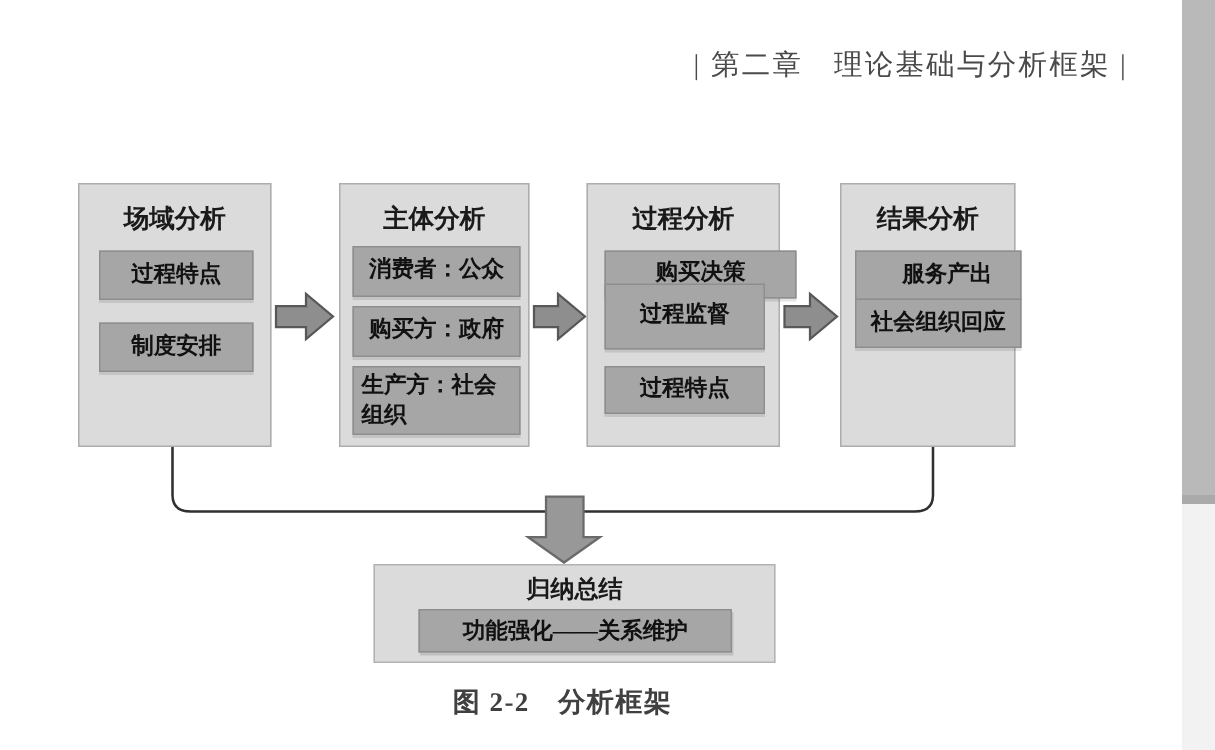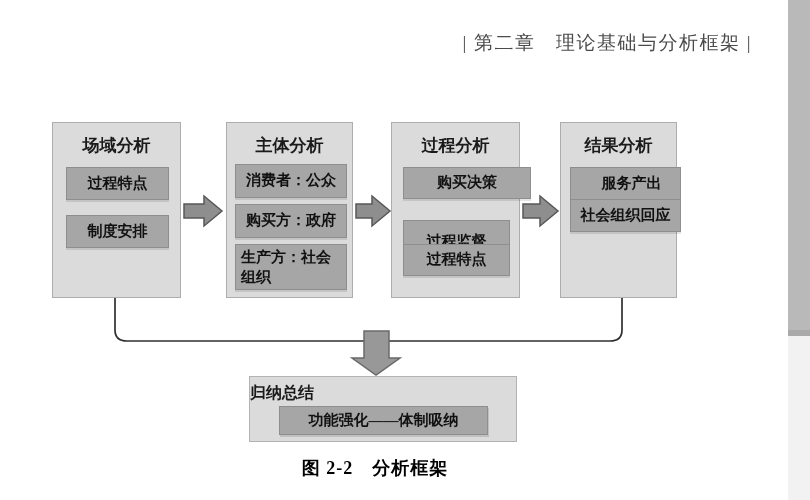--- a/index.html
+++ b/index.html
@@ -28,31 +28,31 @@
   .item{position:absolute;box-sizing:border-box;background:#a6a6a6;border:1px solid #8e8e8e;
         box-shadow:0 2px 0 rgba(0,0,0,0.10);
         display:flex;align-items:center;justify-content:center;
         font-weight:bold;font-size:15px;color:#111111;line-height:1.3;white-space:nowrap;}
   .item.wrap{white-space:normal;align-items:flex-start;justify-content:flex-start;
              text-align:left;padding:3px 5px;}
 
   
   .summary{position:absolute;left:249px;top:376px;width:268px;height:66px;box-sizing:border-box;
            background:#dbdbdb;border:1px solid #b3b3b3;}
-  .summary-title{position:absolute;top:6px;left:0;width:100%;
+  .summary-title{position:absolute;top:6px;left:0;width:100%;text-align:center;
                  font-family:"Liberation Sans","DejaVu Sans",sans-serif;
                  font-weight:bold;font-size:16px;color:#1a1a1a;}
   .summary-item{position:absolute;left:29px;top:29px;width:209px;height:29px;box-sizing:border-box;
                 background:#a6a6a6;border:1px solid #8e8e8e;box-shadow:1px 2px 0 rgba(0,0,0,0.12);
                 display:flex;align-items:center;justify-content:center;
                 font-weight:bold;font-size:15px;color:#111111;white-space:nowrap;}
 
   
   .figure-caption{position:absolute;left:0;top:456px;width:750px;text-align:center;
-                  font-weight:bold;font-size:18px;color:#000000;letter-spacing:1px;}
+                  font-weight:bold;font-size:18px;color:#404040;letter-spacing:1px;}
 
   svg.overlay{position:absolute;left:0;top:0;pointer-events:none;}
 </style>
 </head>
 <body>
 
 <div id="page">
 
   <div class="edge-top"></div>
   <div class="edge-bottom"></div>
@@ -79,30 +79,30 @@
   <div class="col col-2">
     <div class="col-title">主体分析</div>
     <div class="item" style="left:8px;top:41px;width:112px;height:34px;">消费者：公众</div>
     <div class="item" style="left:8px;top:81px;width:112px;height:34px;">购买方：政府</div>
     <div class="item wrap" style="left:8px;top:121px;width:112px;height:46px;">生产方：社会组织</div>
   </div>
 
   <div class="col col-3">
     <div class="col-title">过程分析</div>
     <div class="item" style="left:11px;top:44px;width:128px;height:32px;">购买决策</div>
-    <div class="item" style="left:11px;top:97px;width:107px;height:44px;">过程监督</div>
+    <div class="item" style="left:11px;top:66px;width:107px;height:44px;">过程监督</div>
     <div class="item" style="left:11px;top:121px;width:107px;height:32px;">过程特点</div>
   </div>
 
   <div class="col col-4">
     <div class="col-title">结果分析</div>
     <div class="item" style="left:9px;top:44px;width:111px;height:33px;padding-left:12px;">服务产出</div>
     <div class="item" style="left:9px;top:76px;width:111px;height:33px;">社会组织回应</div>
   </div>
 
   <div class="summary">
     <div class="summary-title">归纳总结</div>
-    <div class="summary-item">功能强化——体制吸纳</div>
+    <div class="summary-item">功能强化——关系维护</div>
   </div>
 
   <div class="figure-caption">图 2-2　分析框架</div>
 
 </div>
 
 </body></html>

